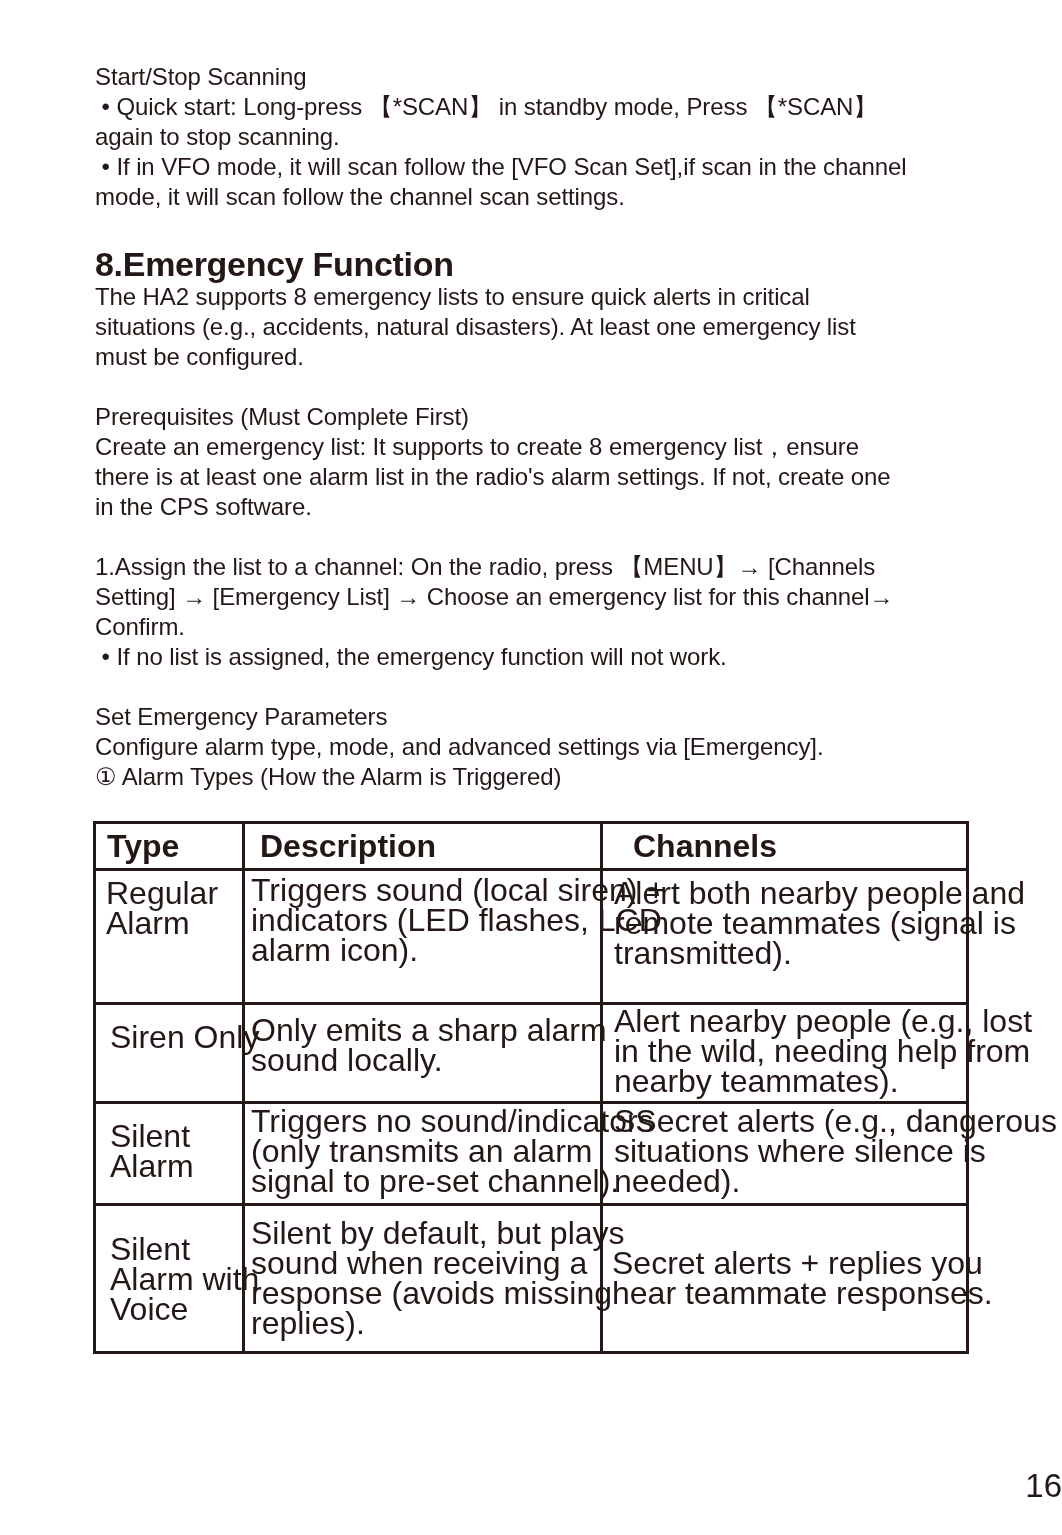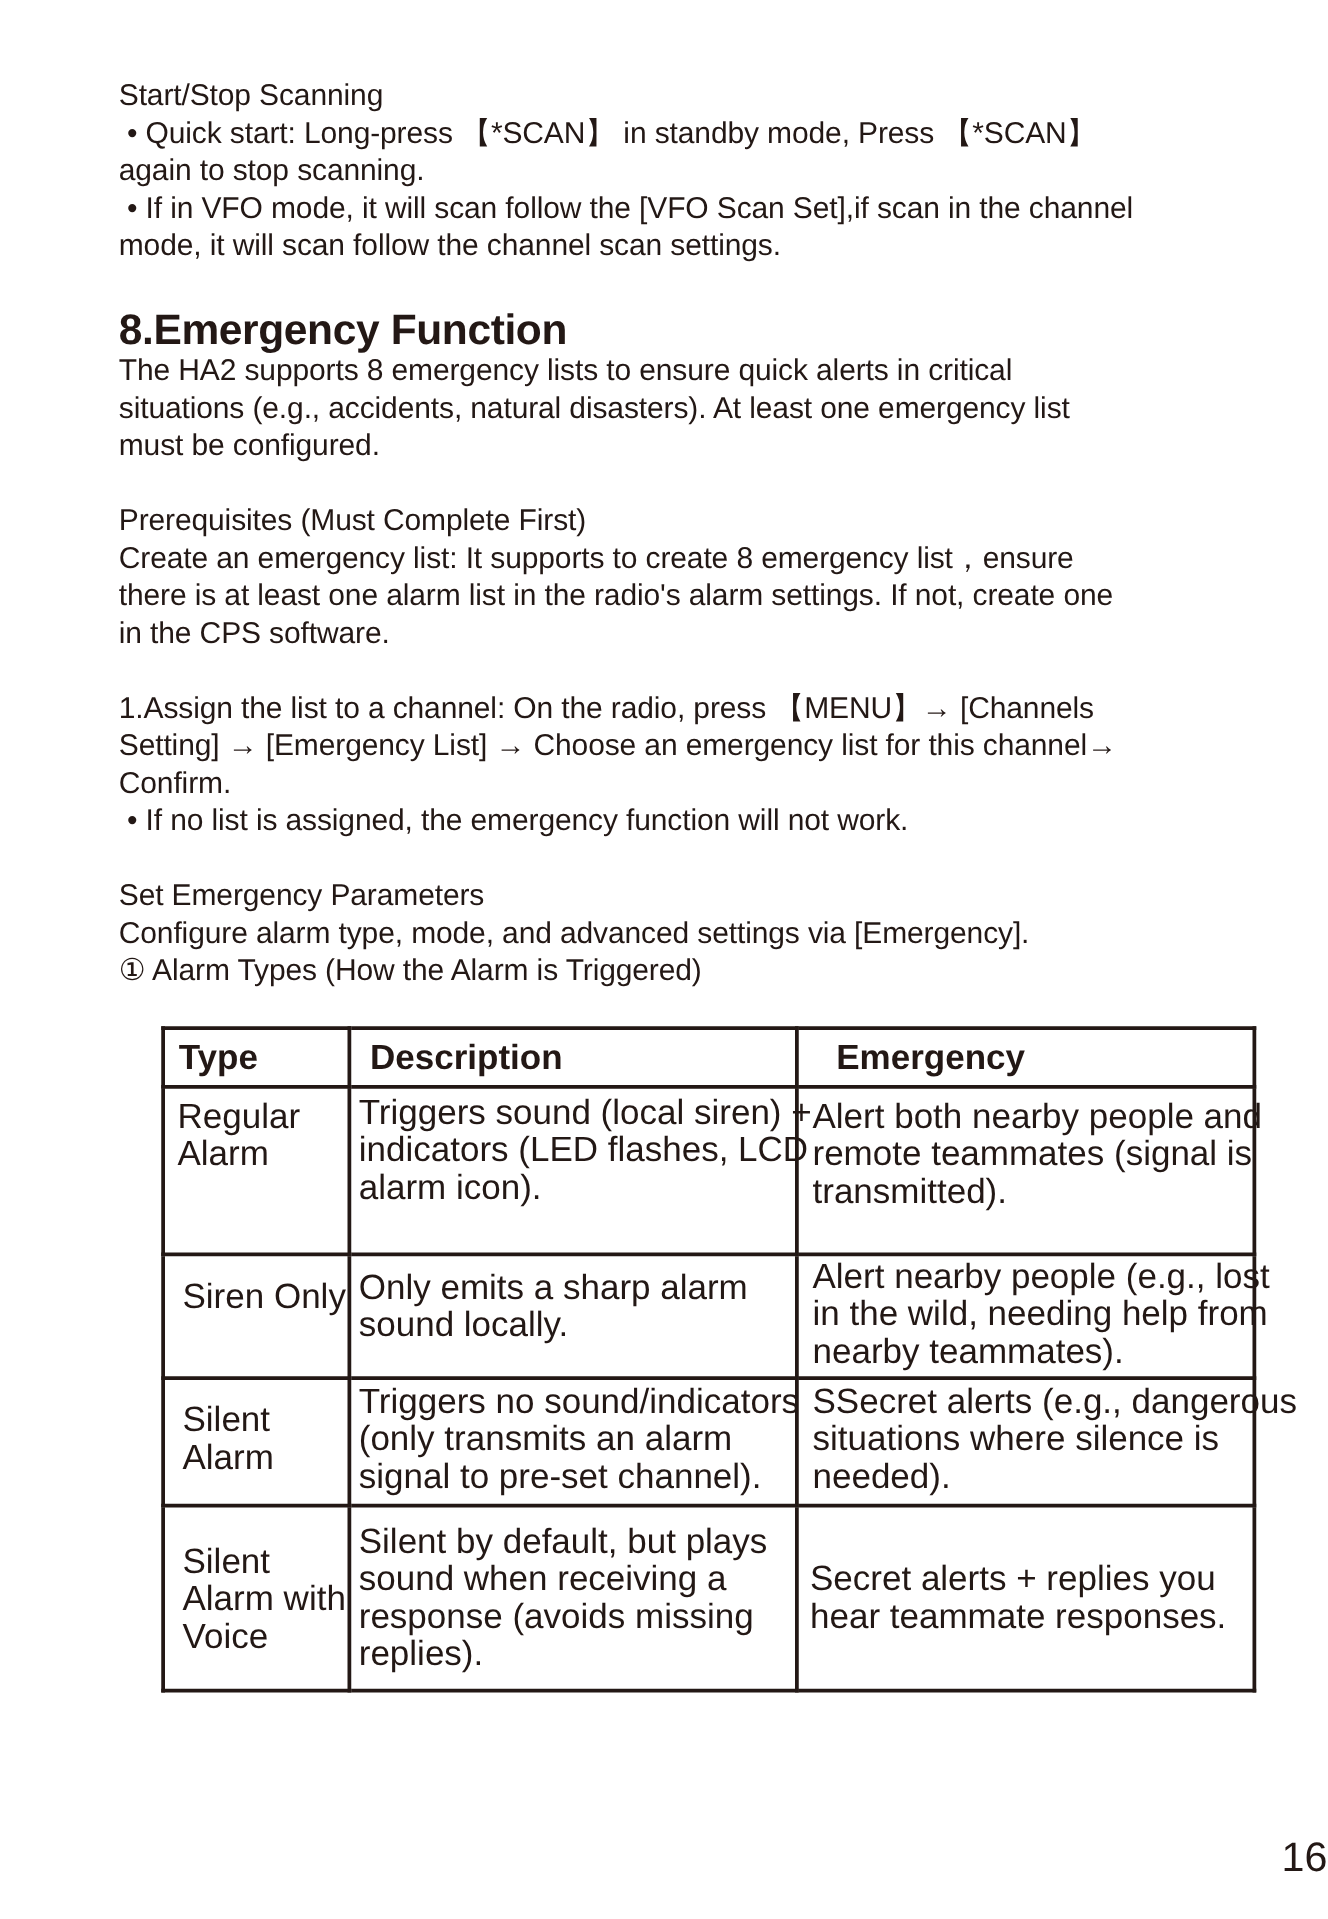--- a/index.html
+++ b/index.html
@@ -8,21 +8,21 @@
     font-family: "Liberation Sans", "DejaVu Sans", sans-serif;
     color: #231815;
   }
   .page { position: absolute; left: 95px; top: 0; width: 880px; }
   .p { position: absolute; left: 0; font-size: 24px; line-height: 30px; white-space: pre; letter-spacing: -0.1px; }
   .b { font-weight: normal; }
   .h1 { position: absolute; left: 0; font-size: 34px; font-weight: bold; line-height: 40px; letter-spacing: -0.3px; }
   table.alarm {
     position: absolute; left: 93px; top: 821px; width: 873px;
     border-collapse: collapse; table-layout: fixed;
-    font-size: 28px; line-height: 30px; margin-left: 36px;
+    font-size: 32px; line-height: 30px;
   }
   table.alarm td, table.alarm th {
     border: 3px solid #231815; vertical-align: top; padding: 0; text-align: left;
   }
   table.alarm th { font-weight: bold; height: 44px; vertical-align: middle; }
   .cell { white-space: pre; }
   .page-num { position: absolute; left: 0; width: 1062px; top: 1466px; text-align: right; font-size: 33px; line-height: 40px; }
 </style>
 </head>
 <body>
@@ -57,21 +57,21 @@
 <table class="alarm">
   <colgroup>
     <col style="width:149px">
     <col style="width:358px">
     <col style="width:366px">
   </colgroup>
   <tbody>
       <tr>
     <th style="padding-left:11px">Type</th>
     <th style="padding-left:15px">Description</th>
-    <th style="padding-left:30px">Emergency</th>
+    <th style="padding-left:30px">Channels</th>
   </tr>
   <tr style="height:134px">
     <td style="padding:7px 0 0 10px">
           <div class="cell">Regular
 Alarm</div>
         </td>
     <td style="padding:4px 0 0 6px">
           <div class="cell">Triggers sound (local siren) +
 indicators (LED flashes, LCD
 alarm icon).</div>

